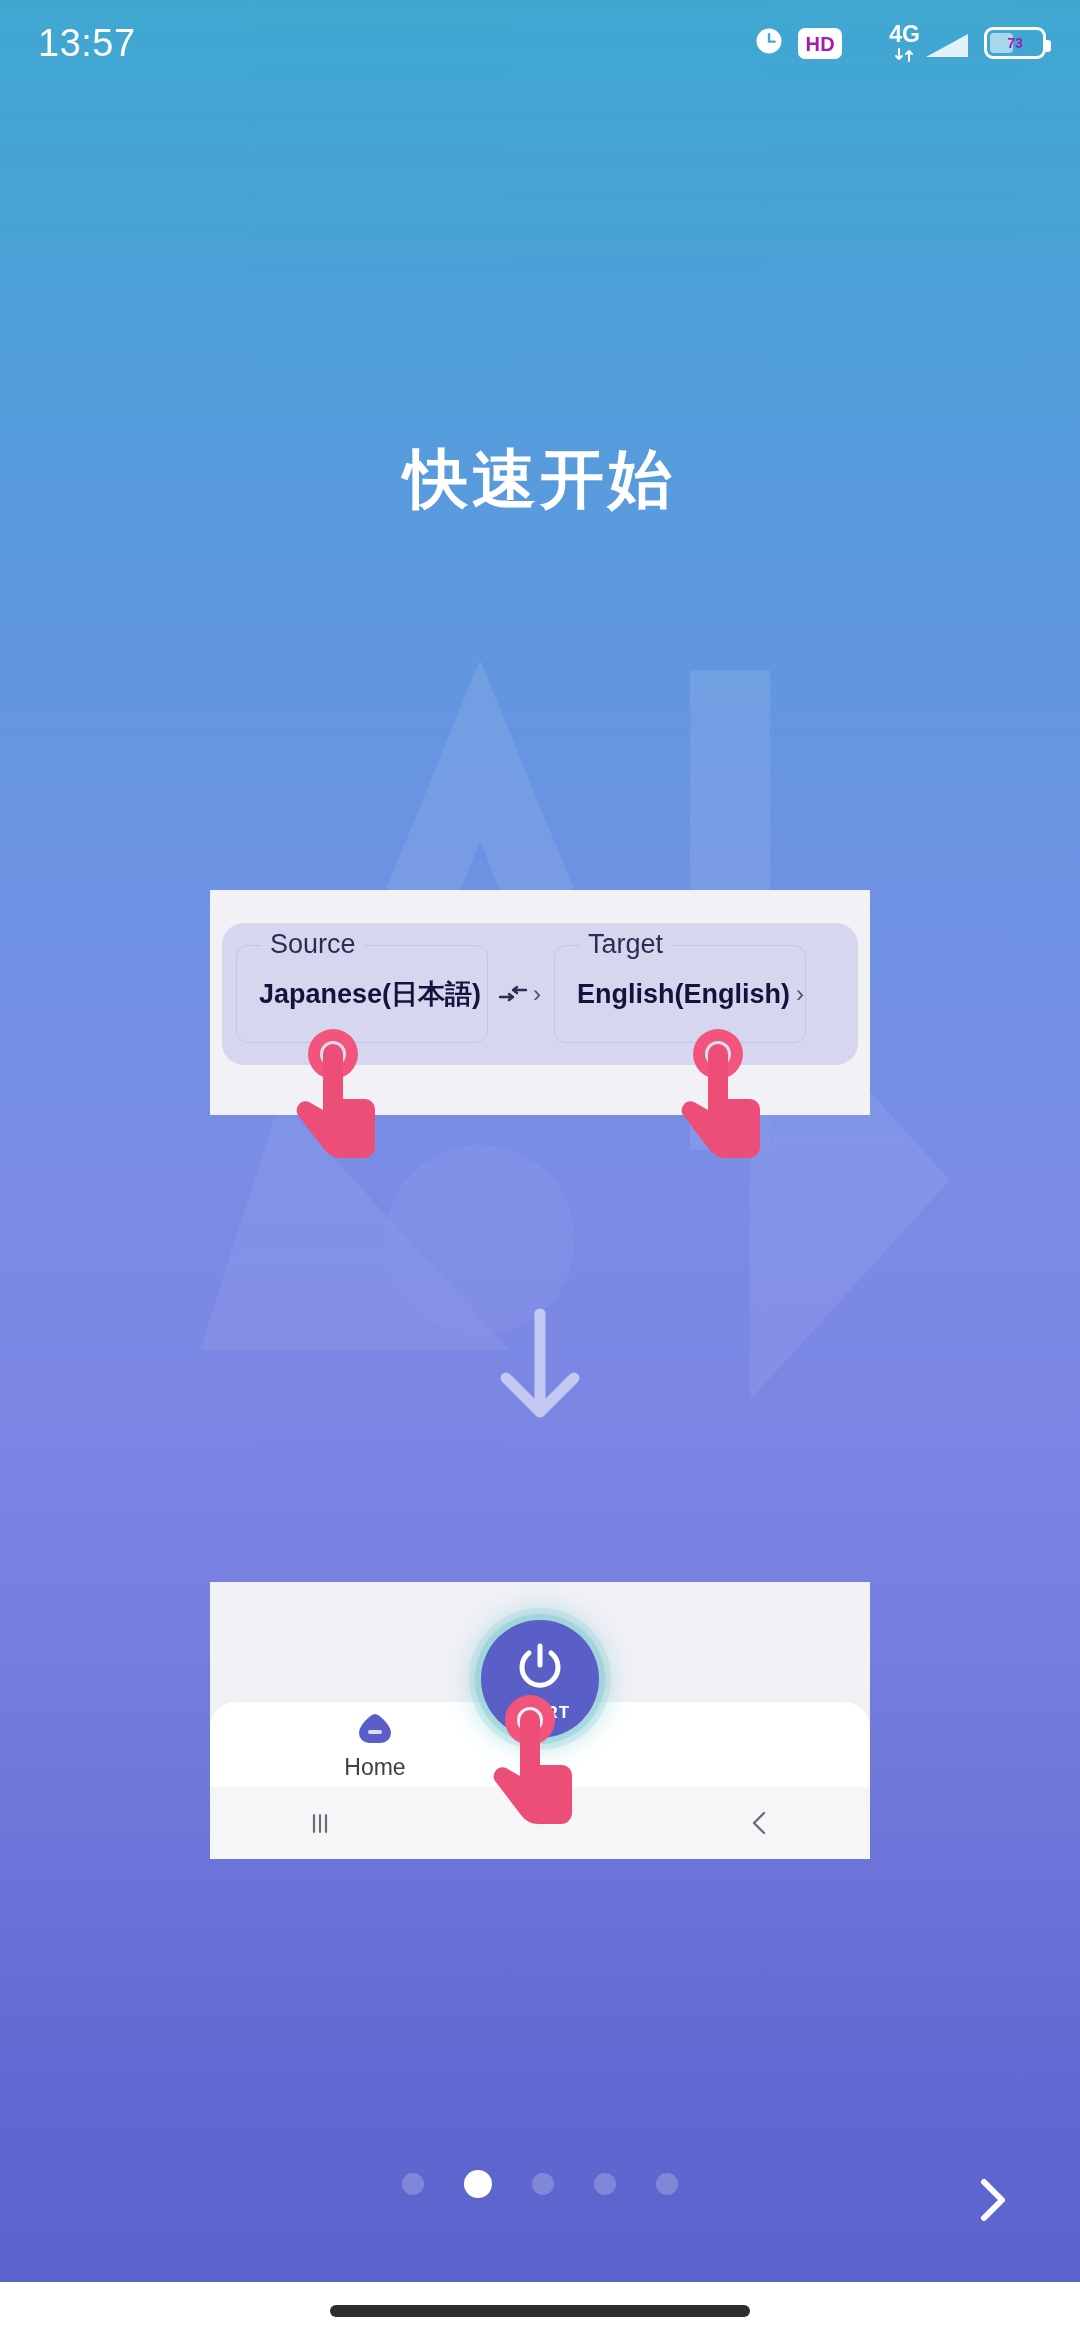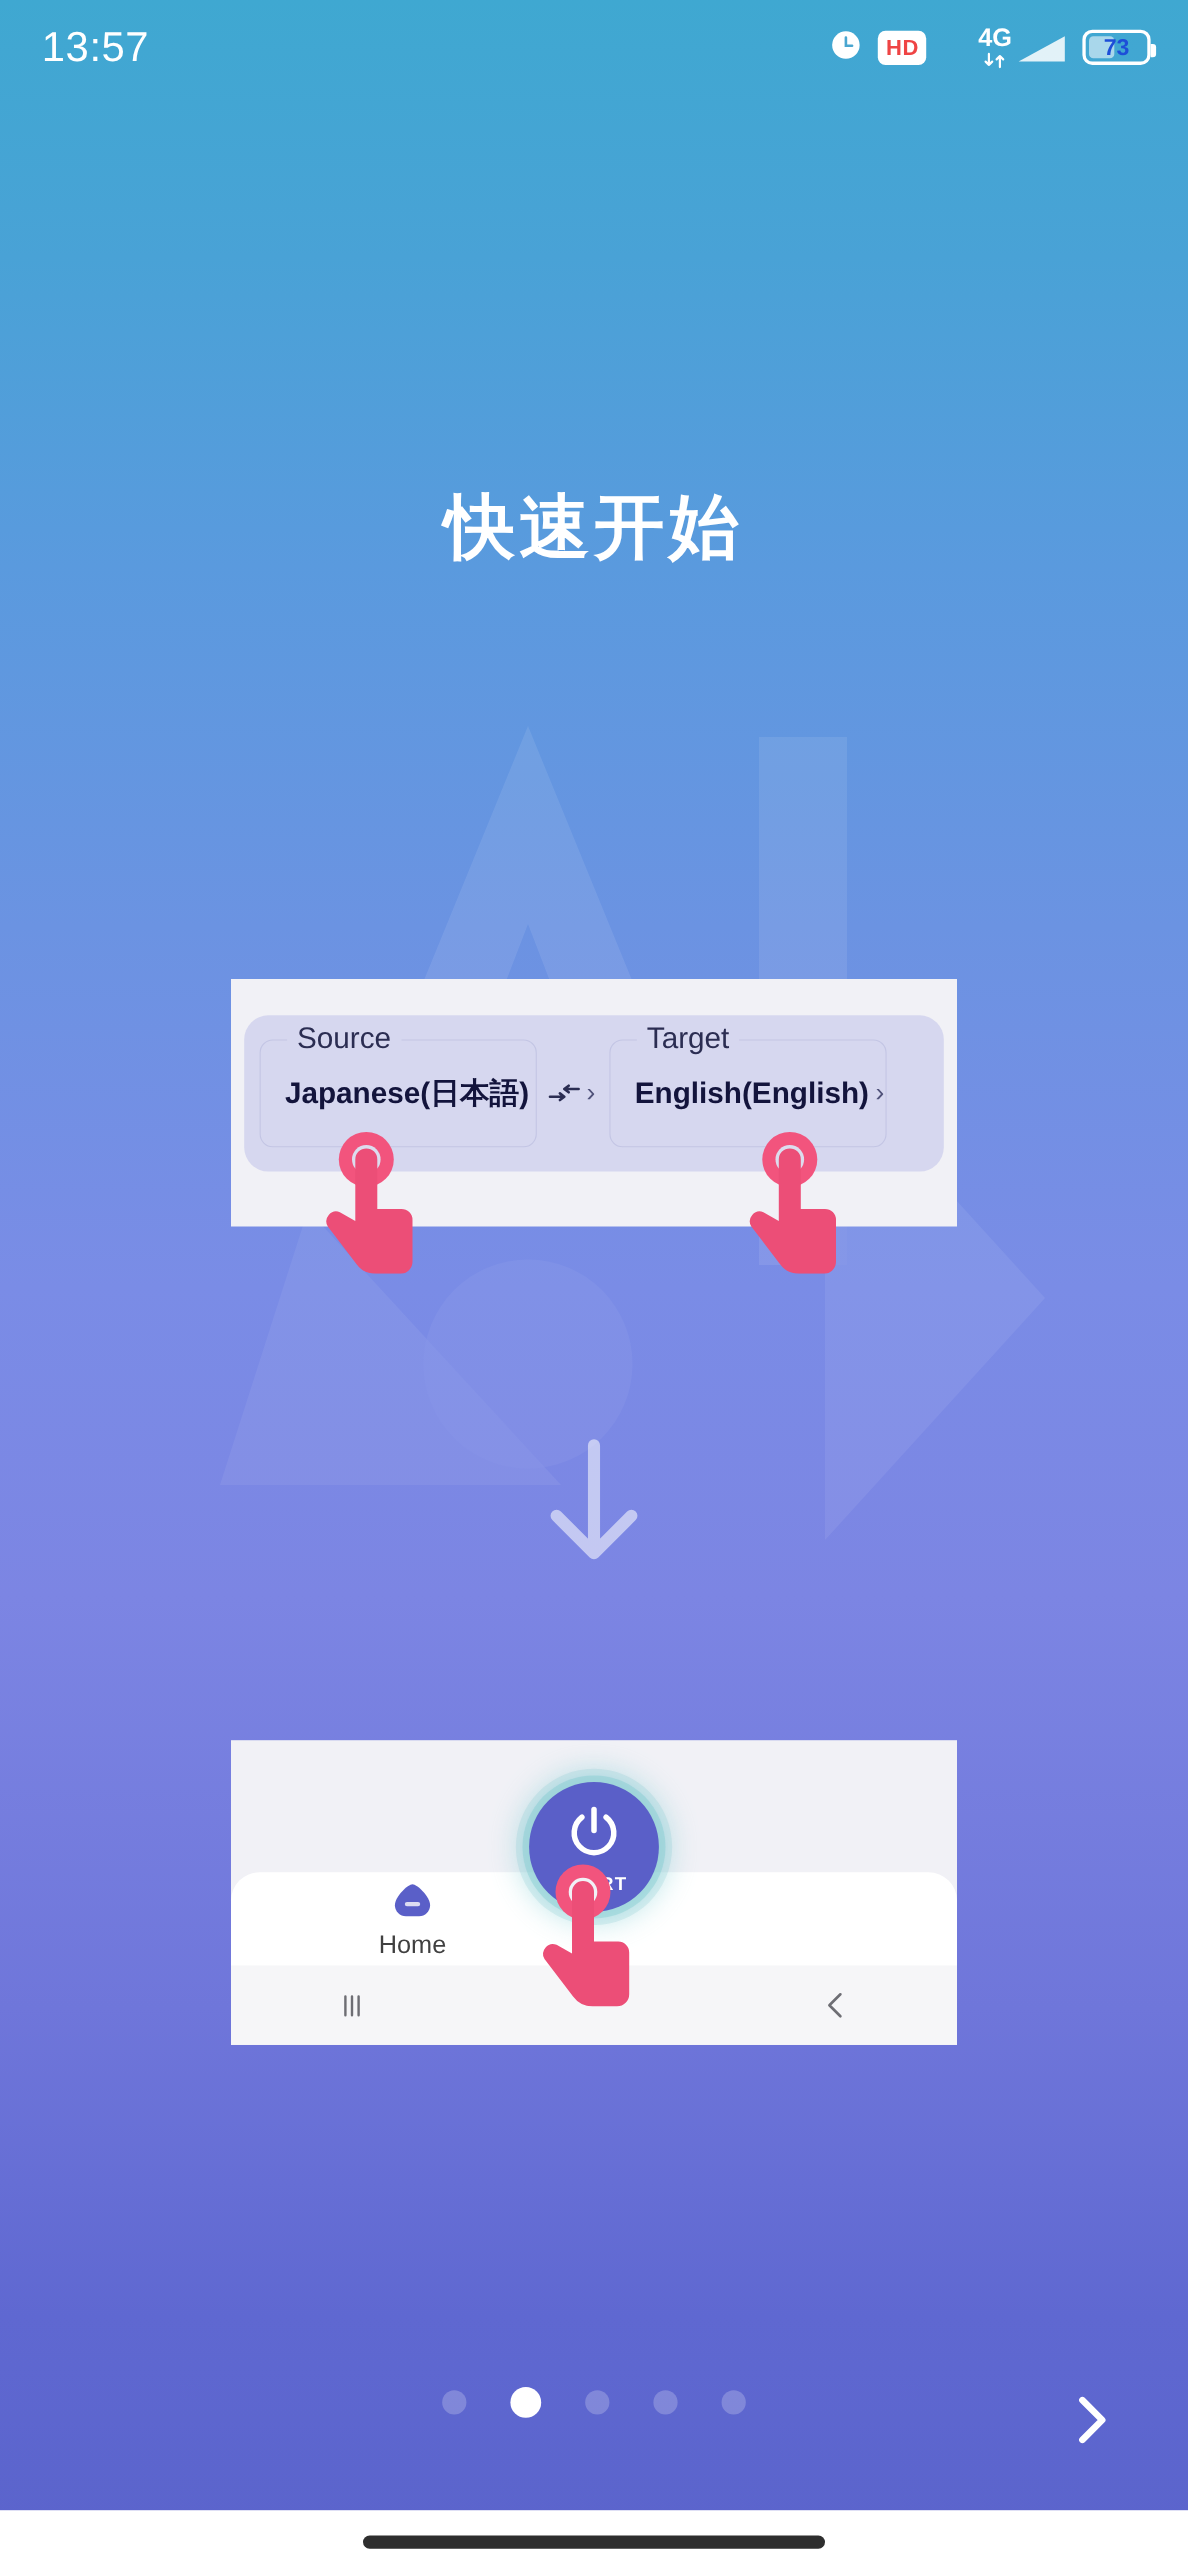--- a/index.html
+++ b/index.html
@@ -53,21 +53,21 @@
     font-weight: 400;
   }
   .status-icons {
     display: flex;
     align-items: center;
     gap: 14px;
   }
   .hd-badge {
     border-radius: 7px;
     background: #ffffff;
-    color: #ef4444;
+    color: #a21caf;
     font-size: 20px;
     font-weight: 700;
     line-height: 1;
     padding: 6px 7px 5px 7px;
     letter-spacing: 0.5px;
   }
   .net-group {
     display: flex;
     align-items: flex-end;
     gap: 4px;
@@ -105,21 +105,21 @@
   .battery-fill {
     height: 100%;
     border-radius: 4px;
     background: #ffffff;
     opacity: 0.55;
   }
   .battery-text {
     position: absolute;
     left: 0; top: 0; right: 0; bottom: 0;
     display: flex; align-items: center; justify-content: center;
-    font-size: 21px; font-weight: 700; color: #1d4ed8;
+    font-size: 14px; font-weight: 700; color: #a21caf;
     line-height: 1;
   }
 
   
   .page-title {
     position: absolute;
     left: 0; right: 0;
     top: 390px;
     text-align: center;
     color: #ffffff;

